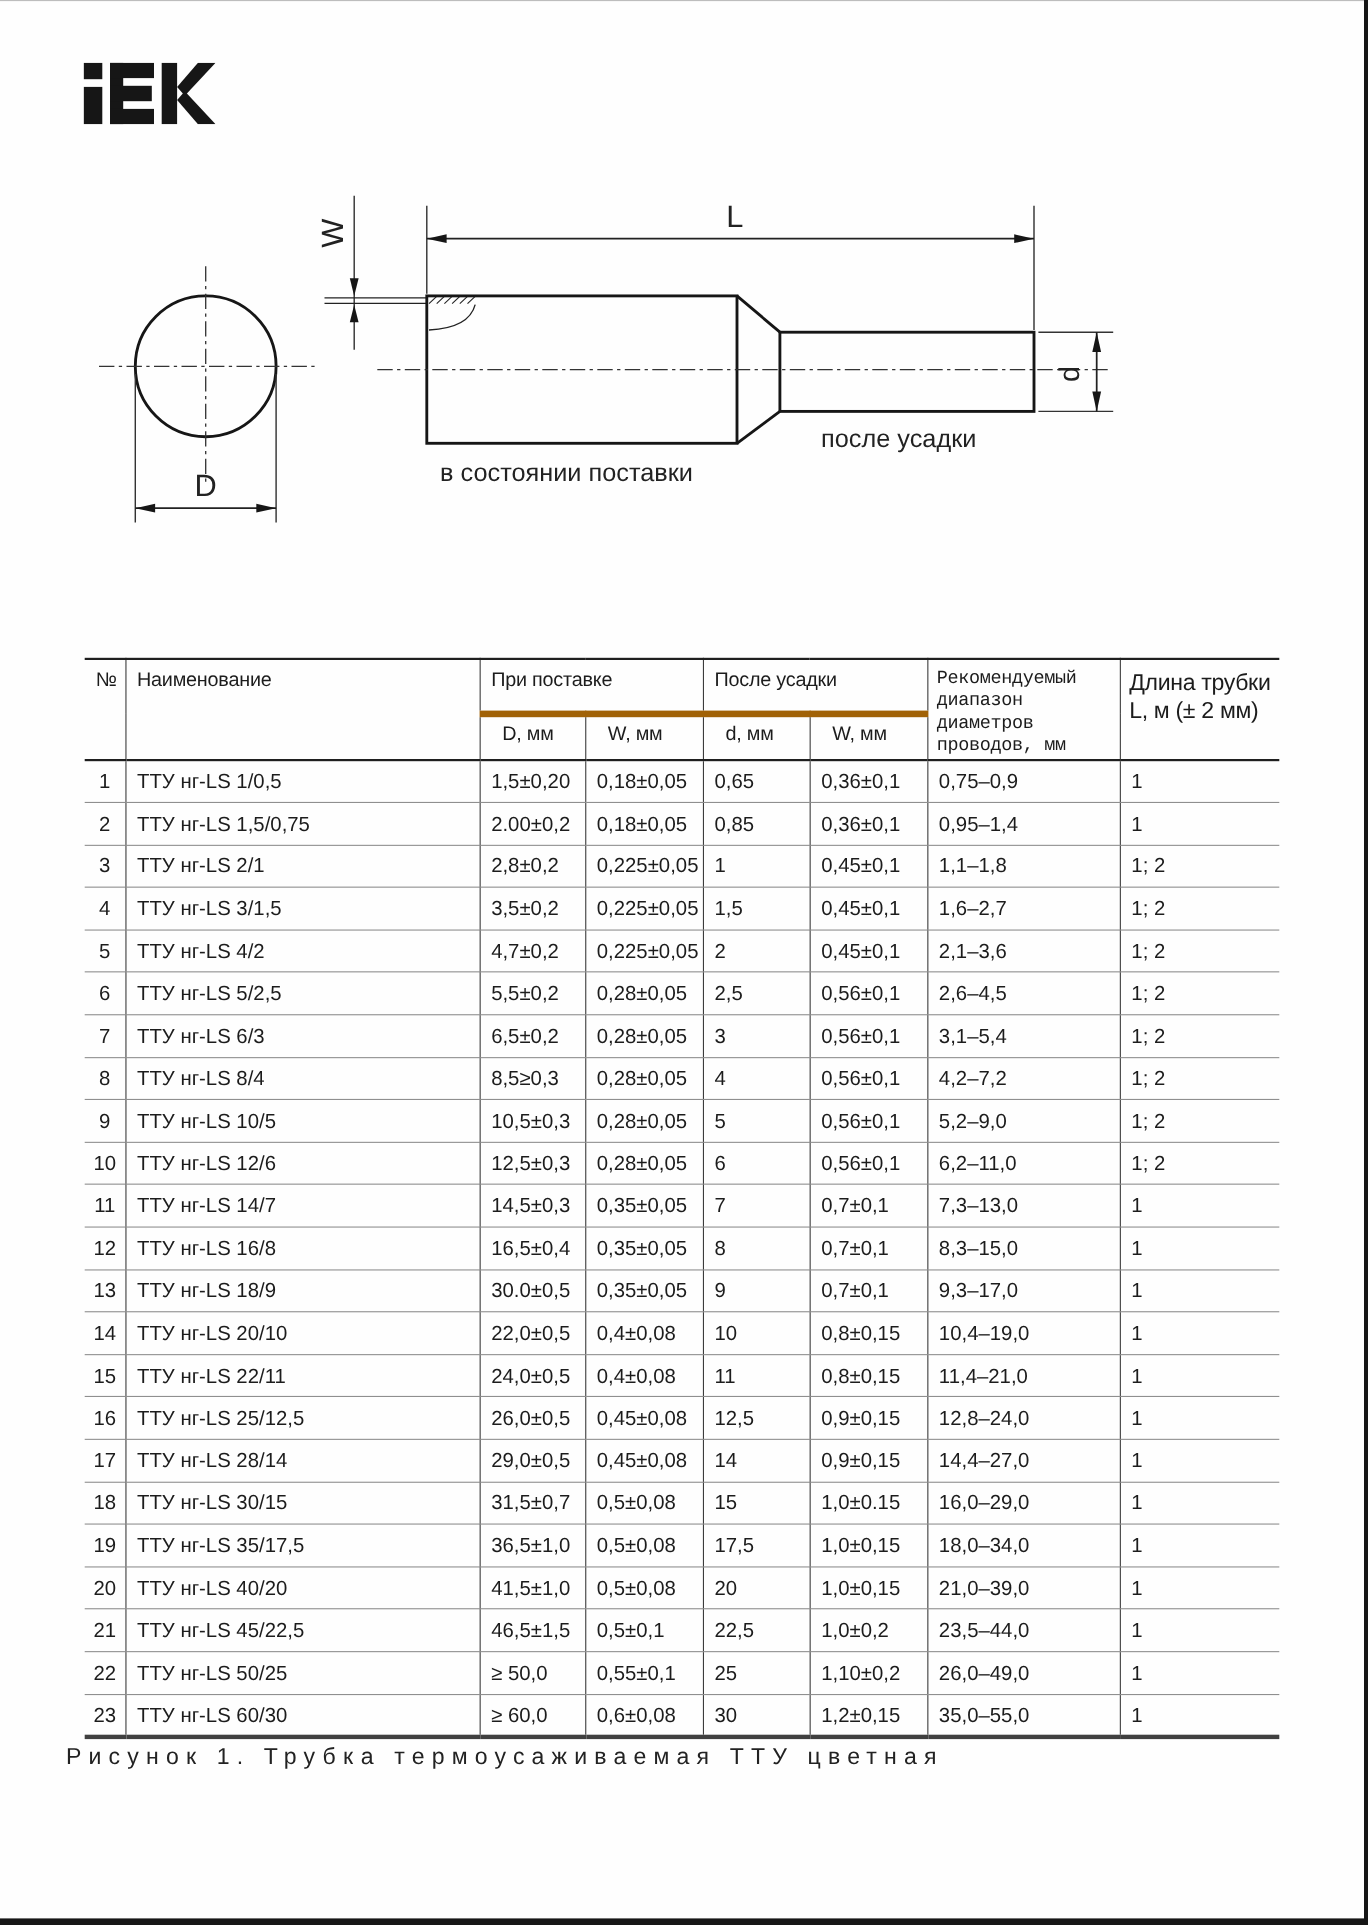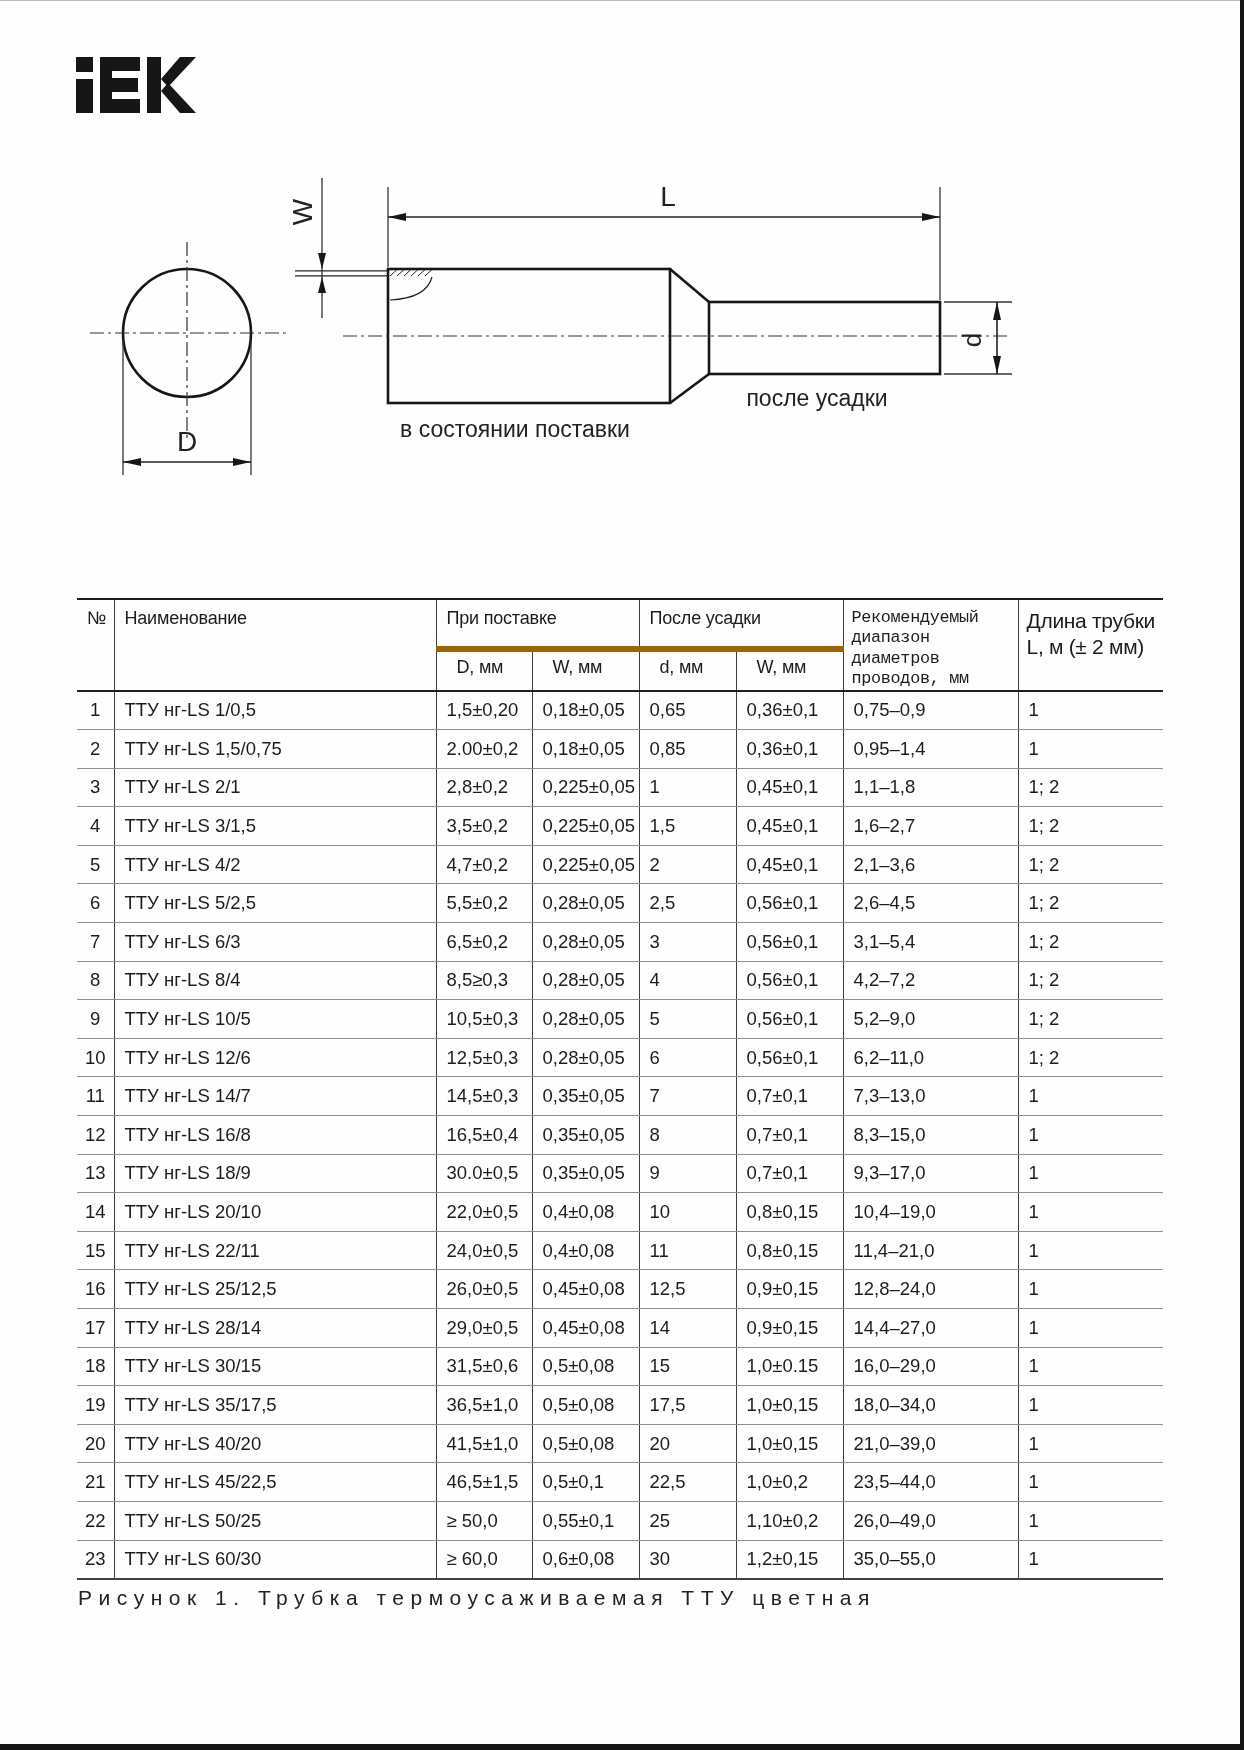--- a/index.html
+++ b/index.html
@@ -32,25 +32,25 @@
   .spec-table thead th{border-bottom:2px solid #1f1f1f;}
   .spec-table thead th.hb{border-bottom:6px solid #a16207;}
   .spec-table .br{border-right:1px solid #3c3c3c;}
   .spec-table thead th.th-range{font-size:16.8px;letter-spacing:-0.3px;padding-left:8px;font-family:Liberation Mono, monospace;}
   .spec-table thead th.th-len{font-size:21px;letter-spacing:-0.3px;padding-left:8px;}
   .spec-table tbody tr{height:38.6px;}
   .spec-table tbody td{
     border-bottom:1px solid #8f8f8f;vertical-align:middle;
     padding:0 2px 0 10px;white-space:nowrap;
   }
-  .spec-table tbody tr:last-child td{border-bottom:2px solid #404040;}
+  .spec-table tbody tr:last-child td{border-bottom:4px solid #404040;}
   .spec-table tbody td.c0{text-align:center;padding:0;}
 
   .figure-caption{
-    position:absolute;left:78px;top:1586px;
+    position:absolute;left:60px;top:1586px;
     font-size:21px;letter-spacing:6.5px;color:#222;white-space:nowrap;
   }
 </style>
 </head>
 <body>
 
 <div class="page-border-top"></div>
 <div class="page-border-right"></div>
 <div class="page-border-bottom"></div>
 
@@ -321,21 +321,21 @@
         <td class="br">29,0±0,5</td>
         <td class="br">0,45±0,08</td>
         <td class="br">14</td>
         <td class="br">0,9±0,15</td>
         <td class="br">14,4–27,0</td>
         <td>1</td>
       </tr>
       <tr>
         <td class="c0 br">18</td>
         <td class="br">ТТУ нг-LS 30/15</td>
-        <td class="br">31,5±0,6</td>
+        <td class="br">31,5±0,7</td>
         <td class="br">0,5±0,08</td>
         <td class="br">15</td>
         <td class="br">1,0±0.15</td>
         <td class="br">16,0–29,0</td>
         <td>1</td>
       </tr>
       <tr>
         <td class="c0 br">19</td>
         <td class="br">ТТУ нг-LS 35/17,5</td>
         <td class="br">36,5±1,0</td>

